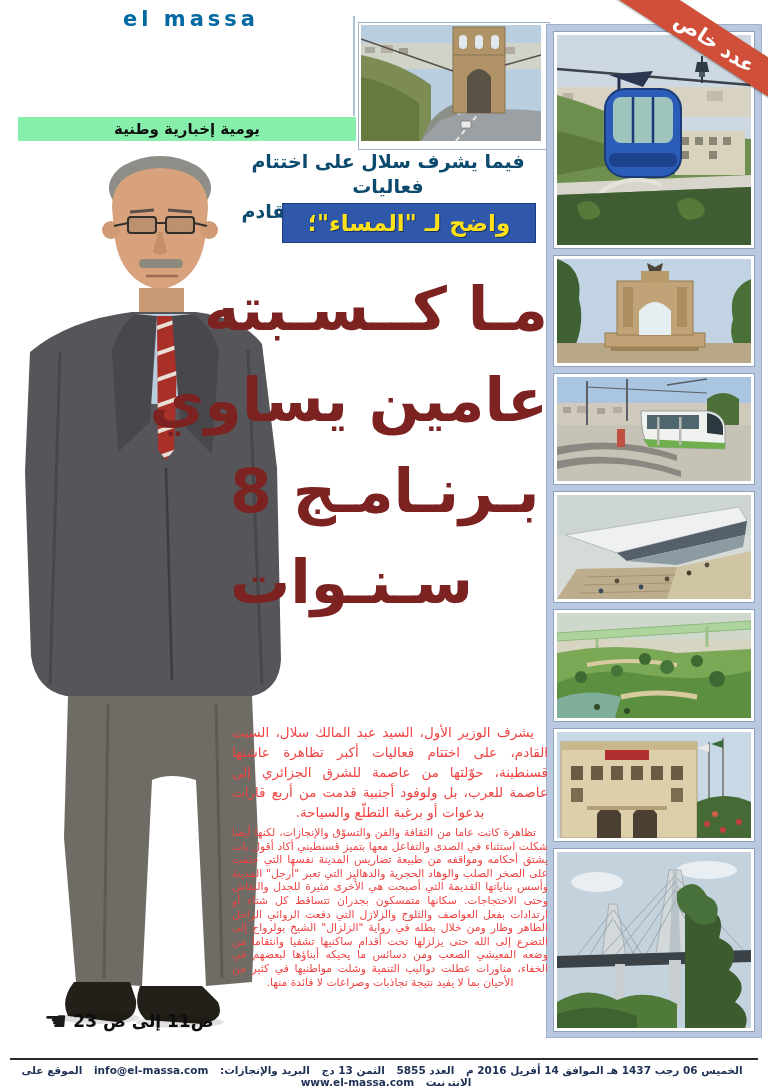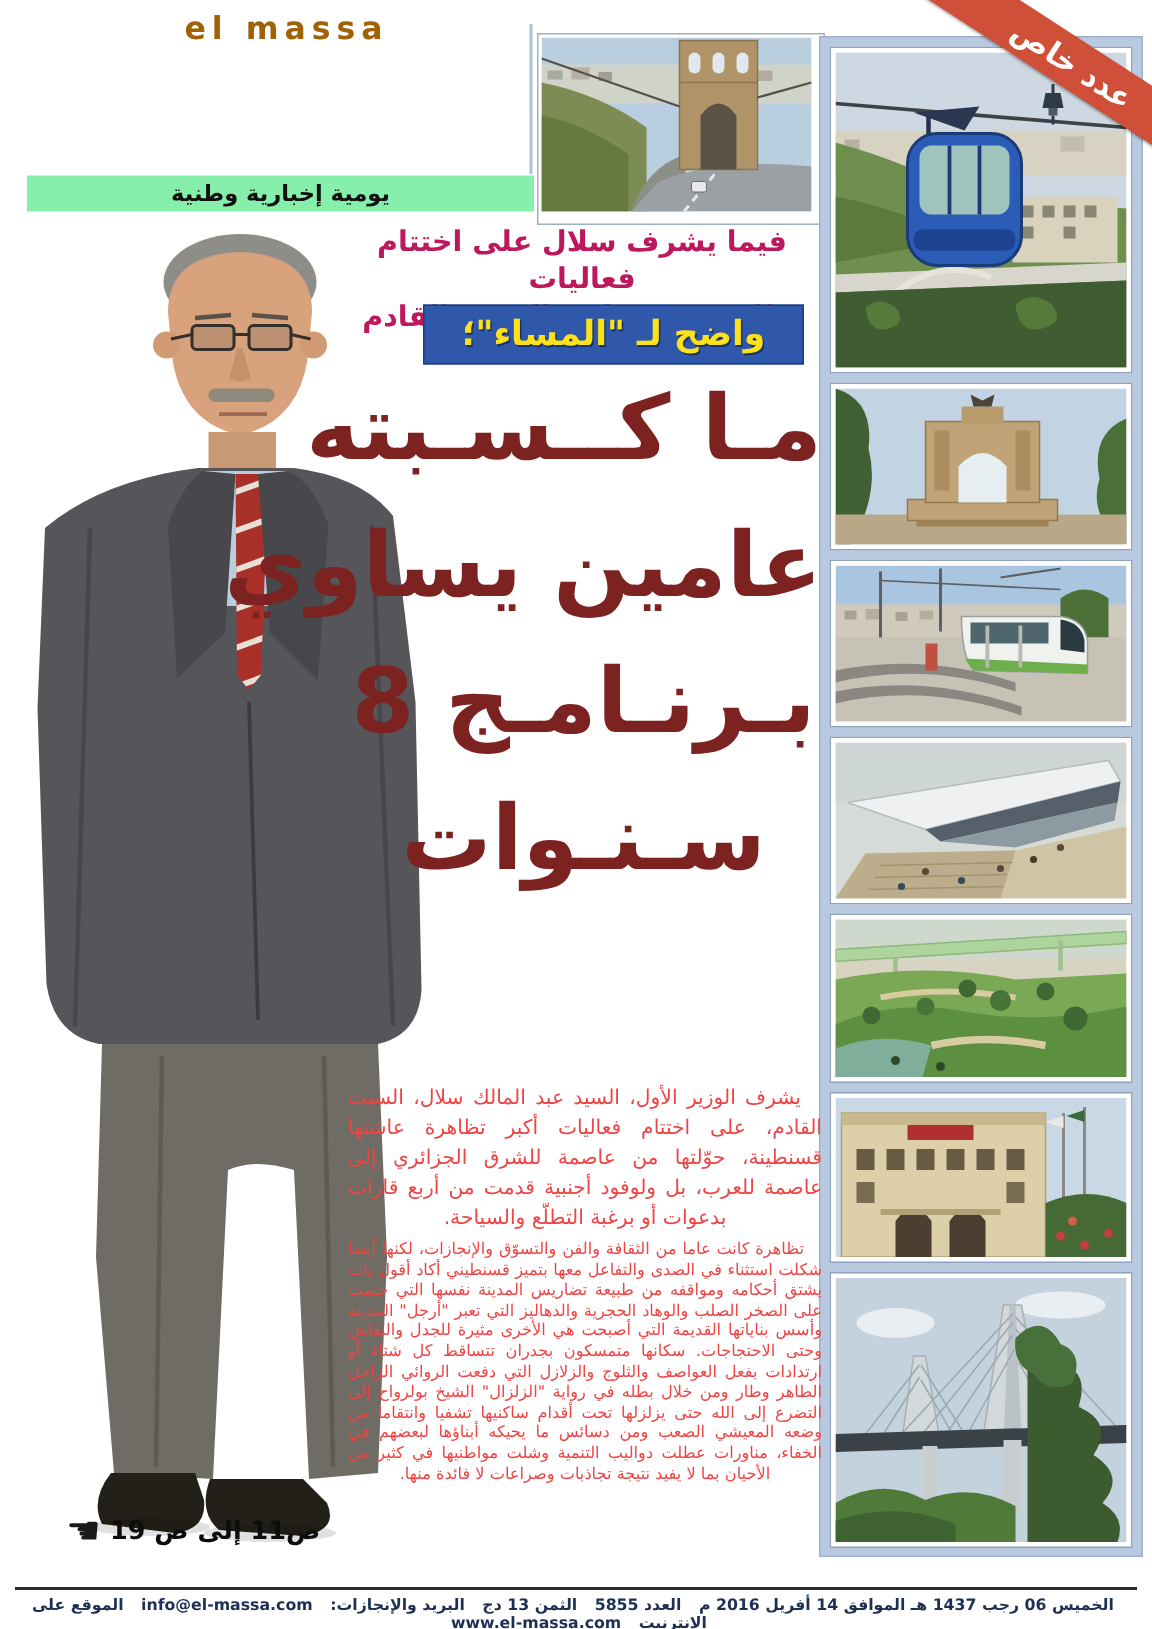--- a/index.html
+++ b/index.html
@@ -2,21 +2,21 @@
 <html lang="ar"><head>
 <meta charset="utf-8">
 <style>
   html,body{margin:0;padding:0;background:#e8e8e4;}
   .page{position:relative;width:768px;height:1086px;margin:0 auto;background:#ffffff;
         overflow:hidden;font-family:"DejaVu Sans","Liberation Sans",sans-serif;}
   .rtl{direction:rtl;}
 
   
   .masthead{position:absolute;left:28px;top:8px;width:326px;height:110px;text-align:center;}
-  .latin-name{font-size:21px;font-weight:bold;color:#a16207;letter-spacing:4px;line-height:22px;}
+  .latin-name{font-size:21px;font-weight:bold;color:#0369a1;letter-spacing:4px;line-height:22px;}
   .arabic-name{display:inline-block;font-size:78px;font-weight:bold;color:#0c0c0c;line-height:84px;
                transform:scaleX(1.28);transform-origin:center;
                text-shadow:0 0 1px #fff, 2px 2px 0 #bbb;}
   .tagline-bar{position:absolute;left:18px;top:117px;width:338px;height:24px;background:#86efac;
                display:flex;align-items:center;justify-content:center;}
   .tagline-bar span{font-size:15px;font-weight:bold;color:#101010;}
   .mast-divider{position:absolute;left:353px;top:16px;width:2px;height:100px;background:#a9c2d4;}
 
   
   .top-photo{position:absolute;left:358px;top:22px;width:186px;height:122px;background:#fff;
@@ -34,27 +34,27 @@
   .photo-col{position:absolute;left:546px;top:24px;width:216px;height:1014px;background:#b9c9e0;
              border:1px solid #9fb0cc;box-sizing:border-box;padding:6px;z-index:2;}
   .photo{background:#fff;border:1px solid #8fa2bd;padding:3px;margin-bottom:6px;}
   .photo:last-child{margin-bottom:0;}
   .photo svg{display:block;}
 
   
   .man-photo{position:absolute;left:0px;top:138px;width:290px;height:905px;z-index:1;}
 
   
-  .kicker{position:absolute;left:228px;top:149px;width:320px;text-align:center;color:#be185d;
+  .kicker{position:absolute;left:228px;top:149px;width:320px;text-align:center;color:#0c4a6e;
           font-size:19px;font-weight:bold;line-height:25px;z-index:3;}
   .badge{position:absolute;left:282px;top:203px;width:252px;height:38px;background:#2f58aa;
          display:flex;align-items:center;justify-content:center;z-index:3;
          border:1px solid #1d3d7e;}
   .badge span{color:#ffe11a;font-size:23px;font-weight:bold;text-shadow:1px 1px 0 #14336b;}
-  .headline{position:absolute;left:230px;top:241px;width:318px;z-index:3;text-align:center;}
+  .headline{position:absolute;left:230px;top:264px;width:318px;z-index:3;text-align:left;}
   .headline div{font-size:60px;line-height:91px;font-weight:bold;color:#7c2322;white-space:nowrap;}
 
   
   .body-text{position:absolute;left:232px;top:722px;width:316px;height:314px;overflow:hidden;z-index:3;}
   .body-text p{margin:0 0 4px 0;color:#ef4444;font-weight:normal;text-align:justify;
                text-align-last:center;}
   .body-text p.lead{font-size:13.5px;line-height:20px;text-indent:14px;}
   .body-text p.rest{font-size:10.8px;line-height:13.6px;text-indent:12px;}
 
   
@@ -362,21 +362,21 @@
     <div>بـرنـامـج 8</div>
     <div>سـنـوات</div>
   </div>
 
   <div class="body-text rtl">
     <p class="lead">يشرف الوزير الأول، السيد عبد المالك سلال، السبت القادم، على اختتام فعاليات أكبر تظاهرة عاشتها قسنطينة، حوّلتها من عاصمة للشرق الجزائري إلى عاصمة للعرب، بل ولوفود أجنبية قدمت من أربع قارات بدعوات أو برغبة التطلّع والسياحة.</p>
     <p class="rest">تظاهرة كانت عاما من الثقافة والفن والتسوّق والإنجازات، لكنها أيضا شكلت استثناء في الصدى والتفاعل معها بتميز قسنطيني أكاد أقول بات يشتق أحكامه ومواقفه من طبيعة تضاريس المدينة نفسها التي جثمت على الصخر الصلب والوهاد الحجرية والدهاليز التي تعبر "أرجل" المدينة وأسس بناياتها القديمة التي أصبحت هي الأخرى مثيرة للجدل والنقاش وحتى الاحتجاجات. سكانها متمسكون بجدران تتساقط كل شتاء أو ارتدادات بفعل العواصف والثلوج والزلازل التي دفعت الروائي الراحل الطاهر وطار ومن خلال بطله في رواية "الزلزال" الشيخ بولرواح إلى التضرع إلى الله حتى يزلزلها تحت أقدام ساكنيها تشفيا وانتقاما من وضعه المعيشي الصعب ومن دسائس ما يحيكه أبناؤها لبعضهم في الخفاء، مناورات عطلت دواليب التنمية وشلت مواطنيها في كثير من الأحيان بما لا يفيد نتيجة تجاذبات وصراعات لا فائدة منها.</p>
   </div>
 
   <div class="page-ref rtl">
-    <span class="lbl">ص11 إلى ص 19</span>
+    <span class="lbl">ص11 إلى ص 23</span>
     <span class="hand">☚</span>
   </div>
 
   <div class="footer-rule"></div>
   <div class="footer rtl">
     <span>الخميس 06 رجب 1437 هـ الموافق 14 أفريل 2016 م</span>
     <span>العدد 5855</span>
     <span>الثمن 13 دج</span>
     <span>البريد والإنجازات:</span>
     <span>info@el-massa.com</span>

